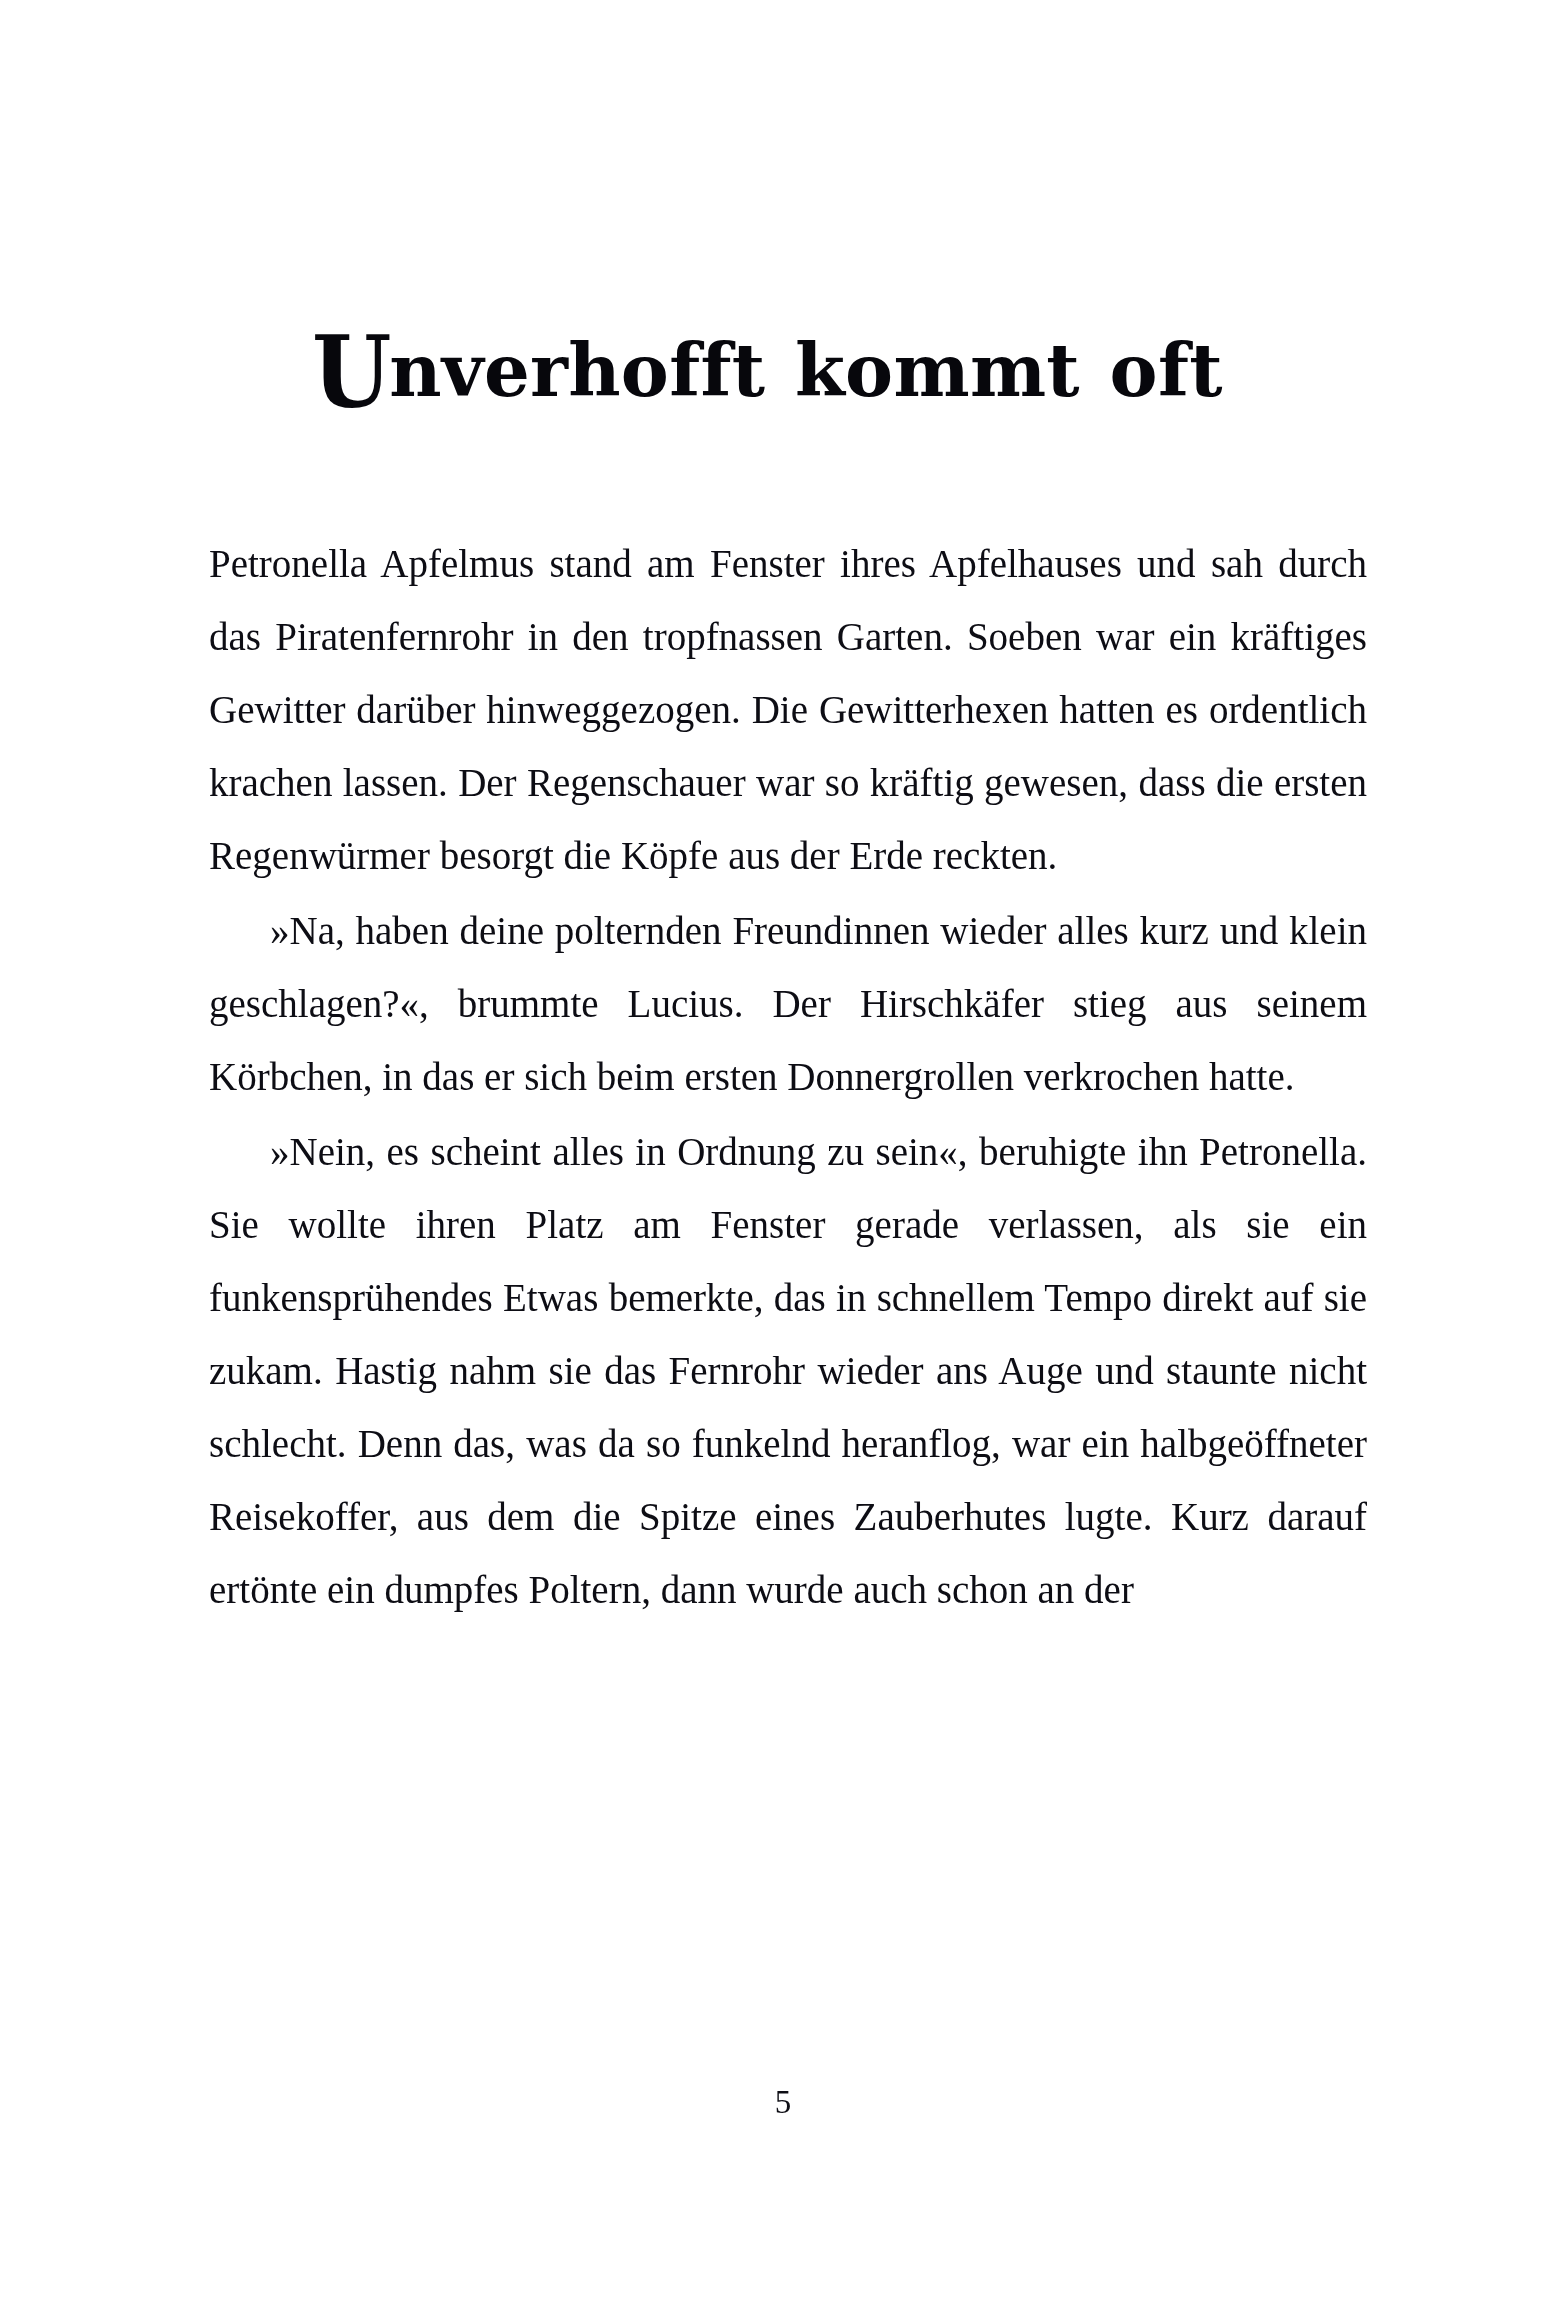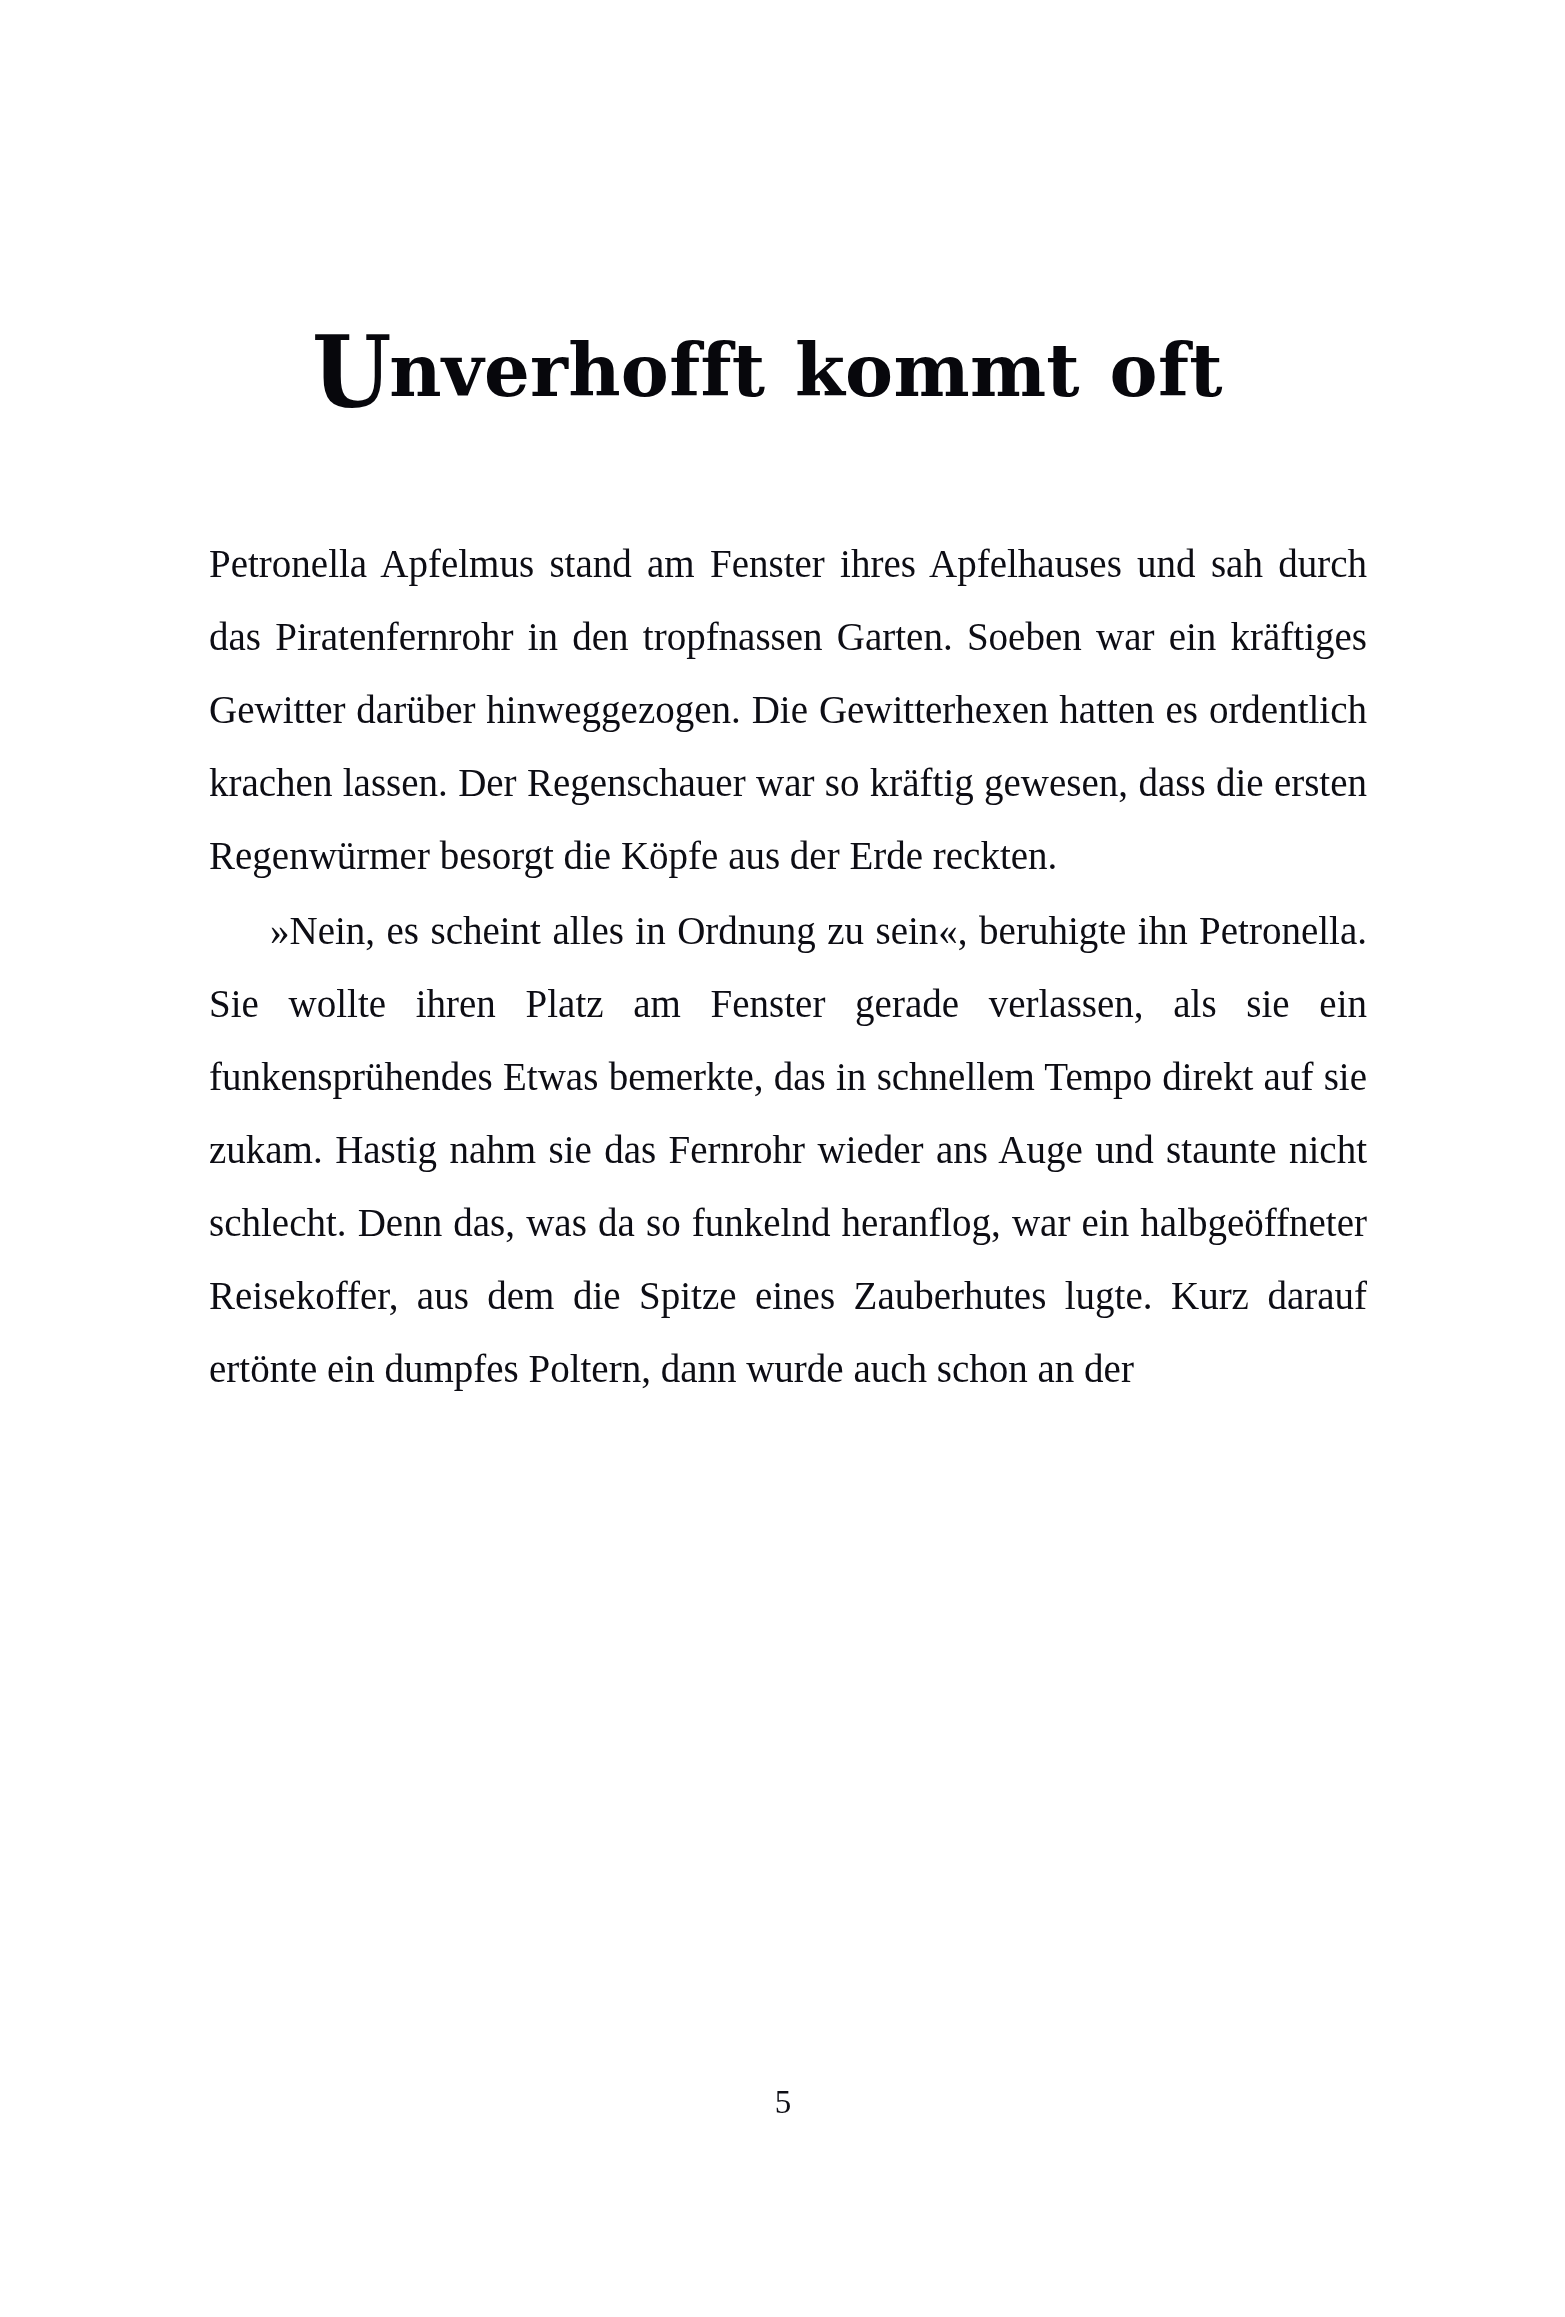--- a/index.html
+++ b/index.html
@@ -101,19 +101,20 @@
 <body>
 
 <div class="page">
 
   <h1 class="chapter-heading">
     <span class="drop-initial">U</span><span class="heading-rest">nverhofft kommt oft</span>
   </h1>
 
   <div class="text-block">
     <p class="body-paragraph flow-continues">Petronella Apfelmus stand am Fenster ihres Apfel­hauses und sah durch das Piratenfernrohr in den tropf­nassen Garten. Soeben war ein kräftiges Gewitter darüber hinweggezogen. Die Gewitterhexen hatten es ordentlich krachen lassen. Der Regenschauer war so kräftig gewesen, dass die ersten Regenwürmer besorgt die Köpfe aus der Erde reckten.</p>
+    <p class="body-paragraph indented flow-continues">»Na, haben deine polternden Freundinnen wieder alles kurz und klein geschlagen?«, brummte Lucius. Der Hirschkäfer stieg aus seinem Körbchen, in das er sich beim ersten Donnergrollen verkrochen hatte.</p>
     <p class="body-paragraph indented flow-continues">»Nein, es scheint alles in Ordnung zu sein«, beruhigte ihn Petronella. Sie wollte ihren Platz am Fenster gerade verlassen, als sie ein funkensprühendes Etwas bemerkte, das in schnellem Tempo direkt auf sie zukam. Hastig nahm sie das Fernrohr wieder ans Auge und staunte nicht schlecht. Denn das, was da so funkelnd heran­flog, war ein halbgeöffneter Reisekoffer, aus dem die Spitze eines Zauberhutes lugte. Kurz darauf ertönte ein dumpfes Poltern, dann wurde auch schon an der</p>
   </div>
 
   <div class="folio">5</div>
 
 </div>
 
 
 </body></html>

